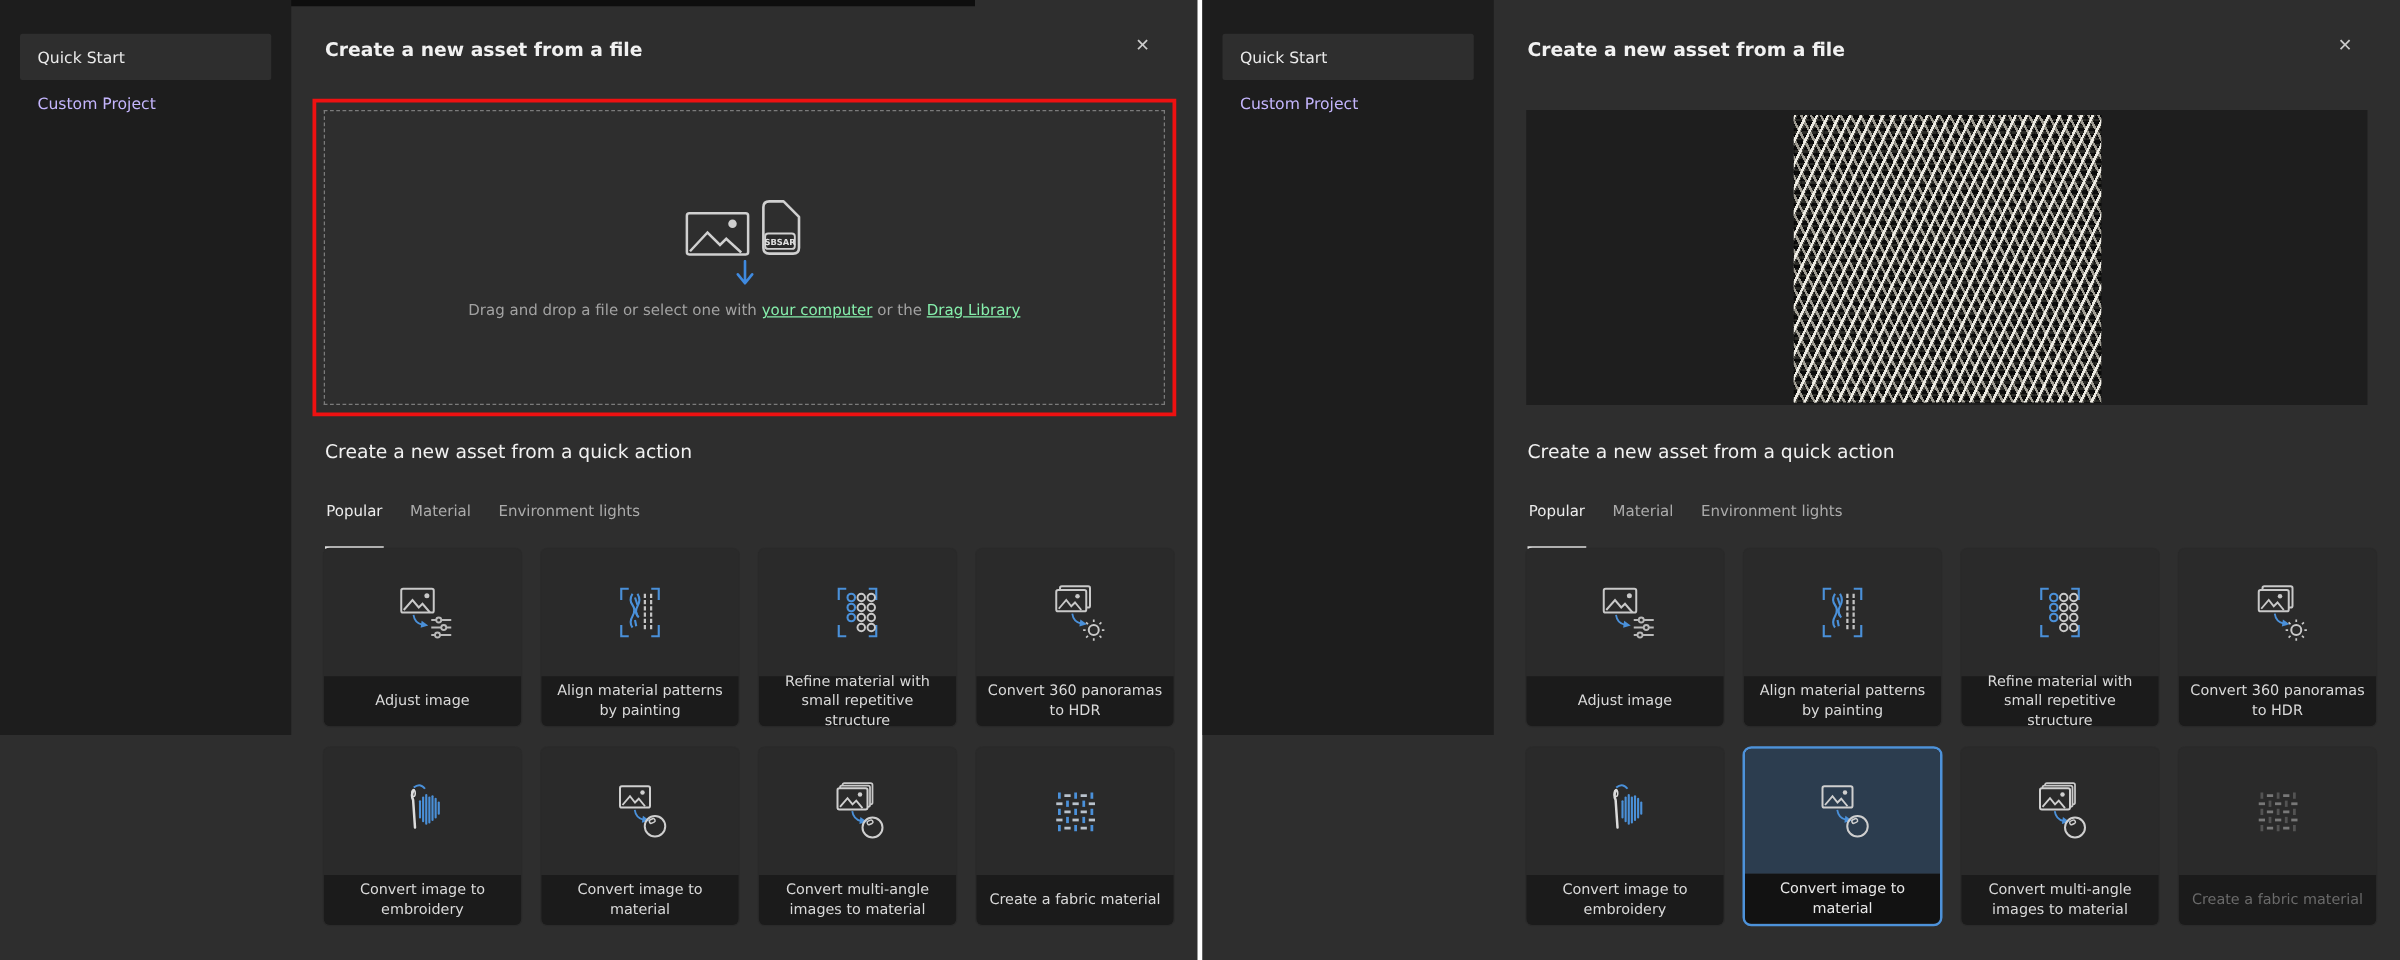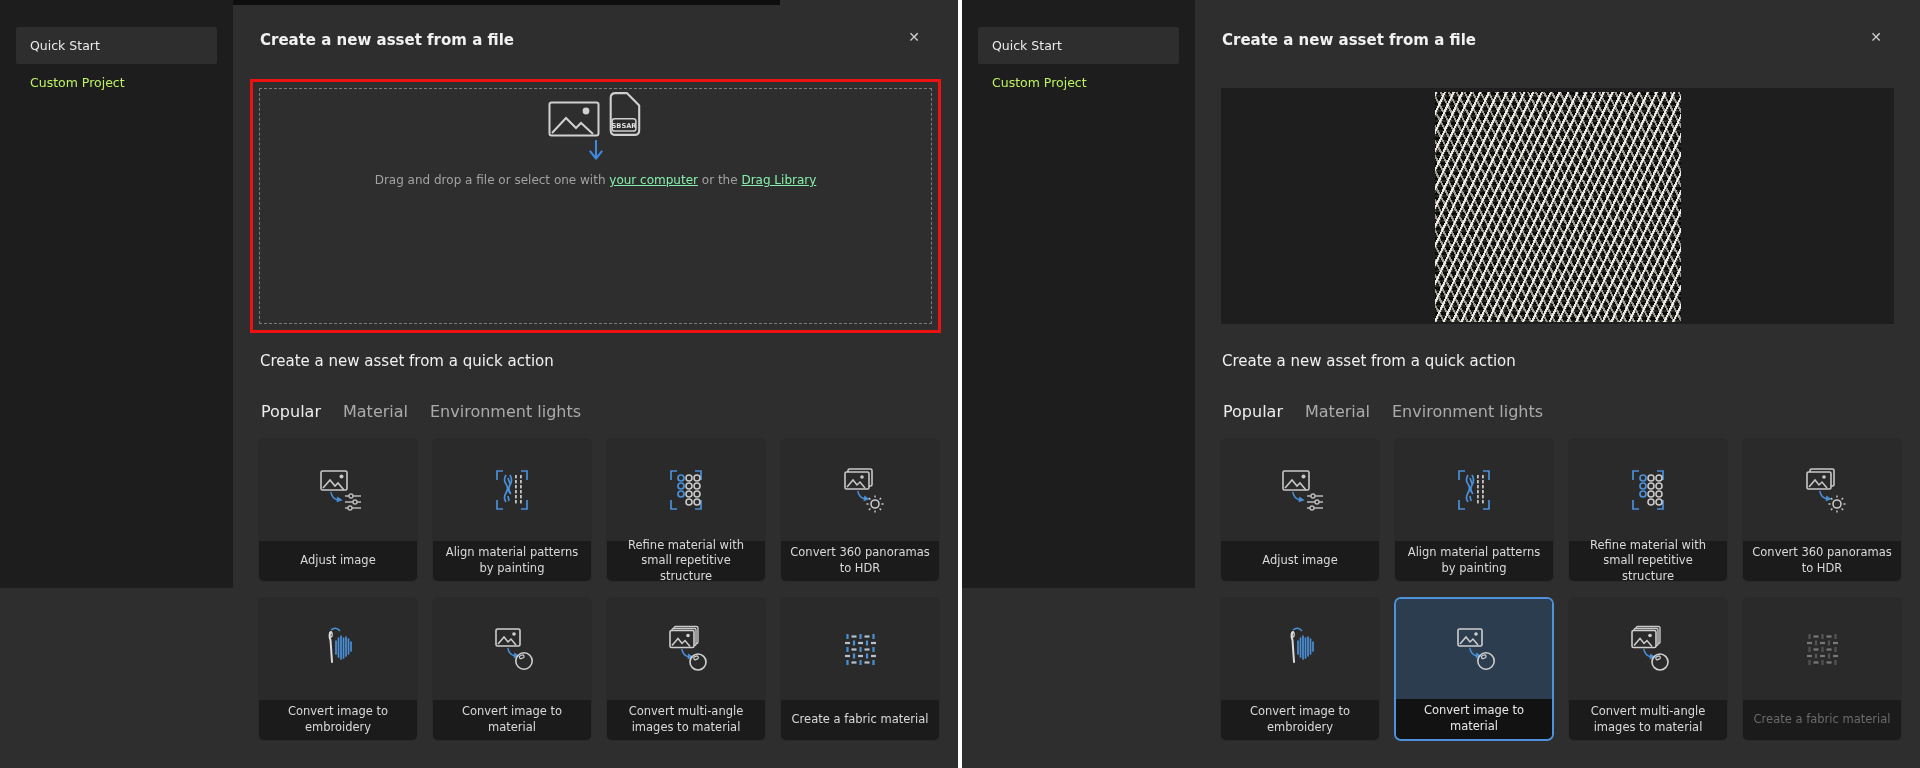--- a/index.html
+++ b/index.html
@@ -14,39 +14,39 @@
   .divider{position:absolute;top:0;left:958px;width:4px;height:768px;background:#ffffff;}
 
   
   .panel.left .frame-top{position:absolute;top:0;left:0;width:780px;height:5px;background:#0e0e0e;}
   .panel.left .frame-left{position:absolute;top:0;left:0;width:6px;height:140px;background:#0e0e0e;}
 
   
   .sidebar{position:absolute;left:0;top:0;width:233px;height:588px;background:#1d1d1d;}
   .side-item{
     margin:0 16px;height:37px;display:flex;align-items:center;padding-left:14px;
-    font-size:12.5px;color:#bef264;border-radius:2px;cursor:pointer;
+    font-size:12.5px;color:#c4b5fd;border-radius:2px;cursor:pointer;
   }
   .side-item.first{margin-top:27px;}
   .side-item.selected{background:#2e2e2e;color:#ebebeb;}
 
   
   .main{position:absolute;left:233px;top:0;right:0;bottom:0;}
   .dlg-title{position:absolute;left:27px;top:31px;font-size:15px;font-weight:bold;color:#f1f1f1;margin:0;}
   .close-btn{
     position:absolute;right:33px;top:26px;width:22px;height:22px;display:flex;align-items:center;
     justify-content:center;font-size:14px;color:#cccccc;cursor:pointer;
   }
 
   
   .dz{position:absolute;left:17px;top:79px;width:685px;height:248px;border:3px solid transparent;}
   .dz.highlighted{border-color:#ee1111;}
   .dz-inner{
     position:absolute;inset:6px;border:1px dashed #7b7b7b;
-    display:flex;flex-direction:column;align-items:center;
+    display:flex;flex-direction:column;align-items:center;justify-content:center;
   }
   .dz-inner.solid{border:1px solid transparent;background:#1e1e1e;justify-content:flex-start;}
   .icon-group{display:flex;align-items:flex-end;gap:5px;height:48px;}
   .arrow-down{margin-top:3px;}
   .dz-headline{margin-top:15px;font-size:13.5px;font-weight:bold;color:#efefef;}
   .dz-hint{margin-top:12px;font-size:12px;color:#a2a2a2;}
   .dz-hint a{color:#86efac;text-decoration:underline;cursor:pointer;}
 
   
   .texture{
@@ -54,21 +54,21 @@
     background-color:#141414;
     background-image:
       repeating-linear-gradient(115deg, rgba(246,244,236,.95) 0 2px, rgba(130,128,118,.45) 2px 3px, transparent 3px 8px),
       repeating-linear-gradient(62deg, rgba(205,201,189,.75) 0 2px, transparent 2px 7px),
       repeating-linear-gradient(90deg, rgba(0,0,0,.35) 0 1px, transparent 1px 6px),
       repeating-linear-gradient(0deg, #2b2b27 0 2px, #0b0b0b 2px 5px);
   }
 
   .qa-title{position:absolute;left:27px;top:352px;font-size:15px;font-weight:normal;color:#f1f1f1;margin:0;}
   .tabs{position:absolute;left:27px;top:400px;display:flex;gap:20px;}
-  .tab{font-size:16px;color:#ababab;padding:2px 1px 21px;cursor:pointer;border-bottom:2px solid transparent;}
+  .tab{font-size:12px;color:#ababab;padding:2px 1px 21px;cursor:pointer;border-bottom:2px solid transparent;}
   .tab.active{color:#ececec;border-bottom-color:#dcdcdc;}
 
   
   .grid{
     position:absolute;left:25px;top:438px;display:grid;
     grid-template-columns:repeat(4,160px);column-gap:14px;row-gap:15px;
   }
   .tile{
     width:160px;height:144px;border-radius:6px;overflow:hidden;display:flex;flex-direction:column;
     background:#2a2a2a;cursor:pointer;box-sizing:border-box;border:1px solid rgba(0,0,0,0);

